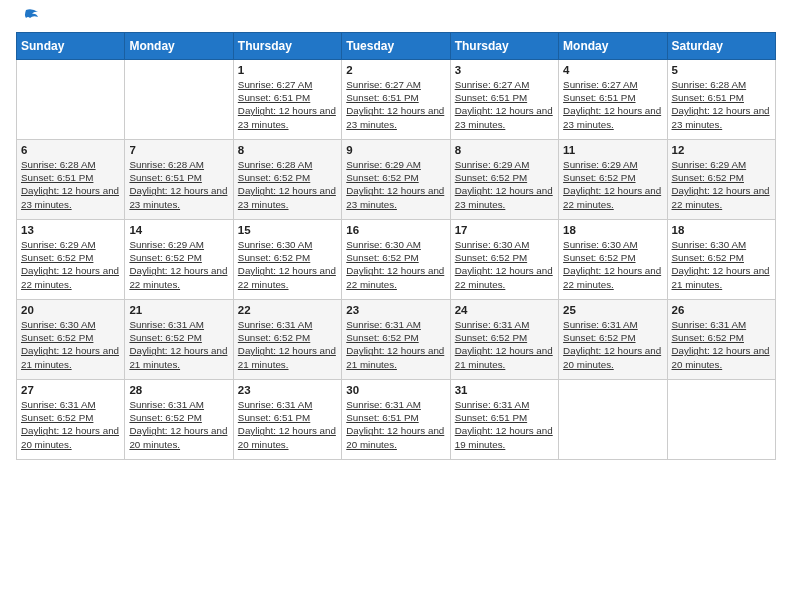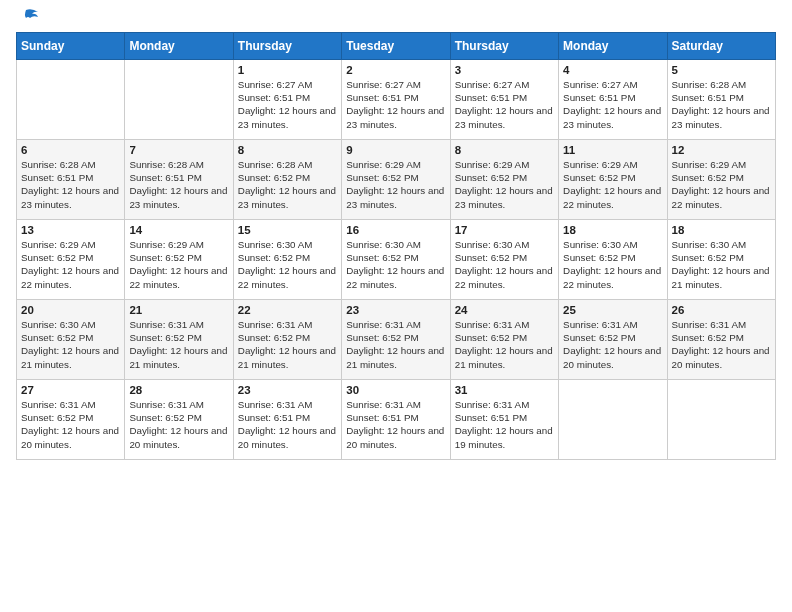--- a/index.html
+++ b/index.html
@@ -82,20 +82,21 @@
       font-weight: bold;
       font-size: 11.5px;
       display: block;
       margin-bottom: 2px;
       color: #222;
     }
     .day-info {
       color: #333;
       font-size: 9.8px;
       line-height: 1.35;
+      text-decoration: underline;
     }
     .empty-cell {
       background: #fff !important;
     }
     .calendar tbody tr:nth-child(even) .empty-cell {
       background: #f5f5f5 !important;
     }
   </style>
 </head>
 <body>

